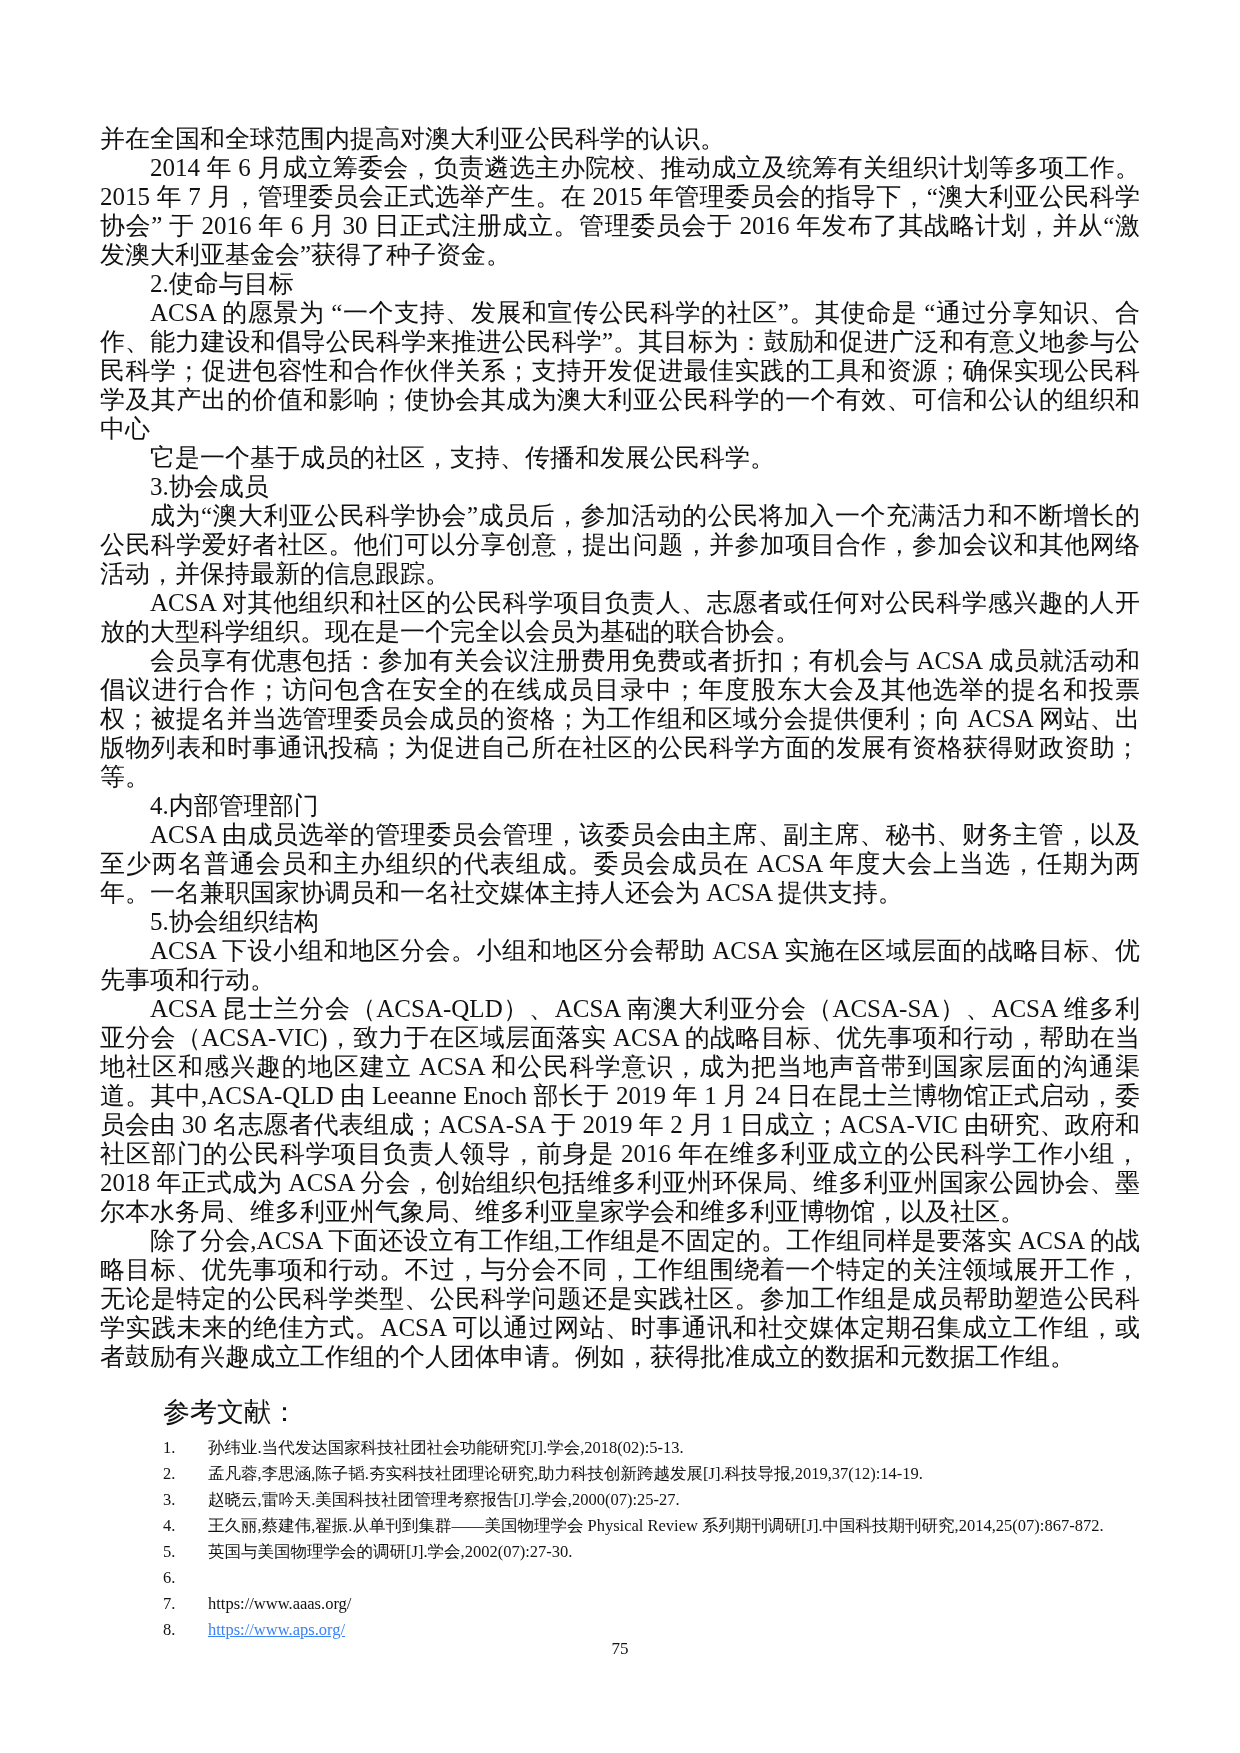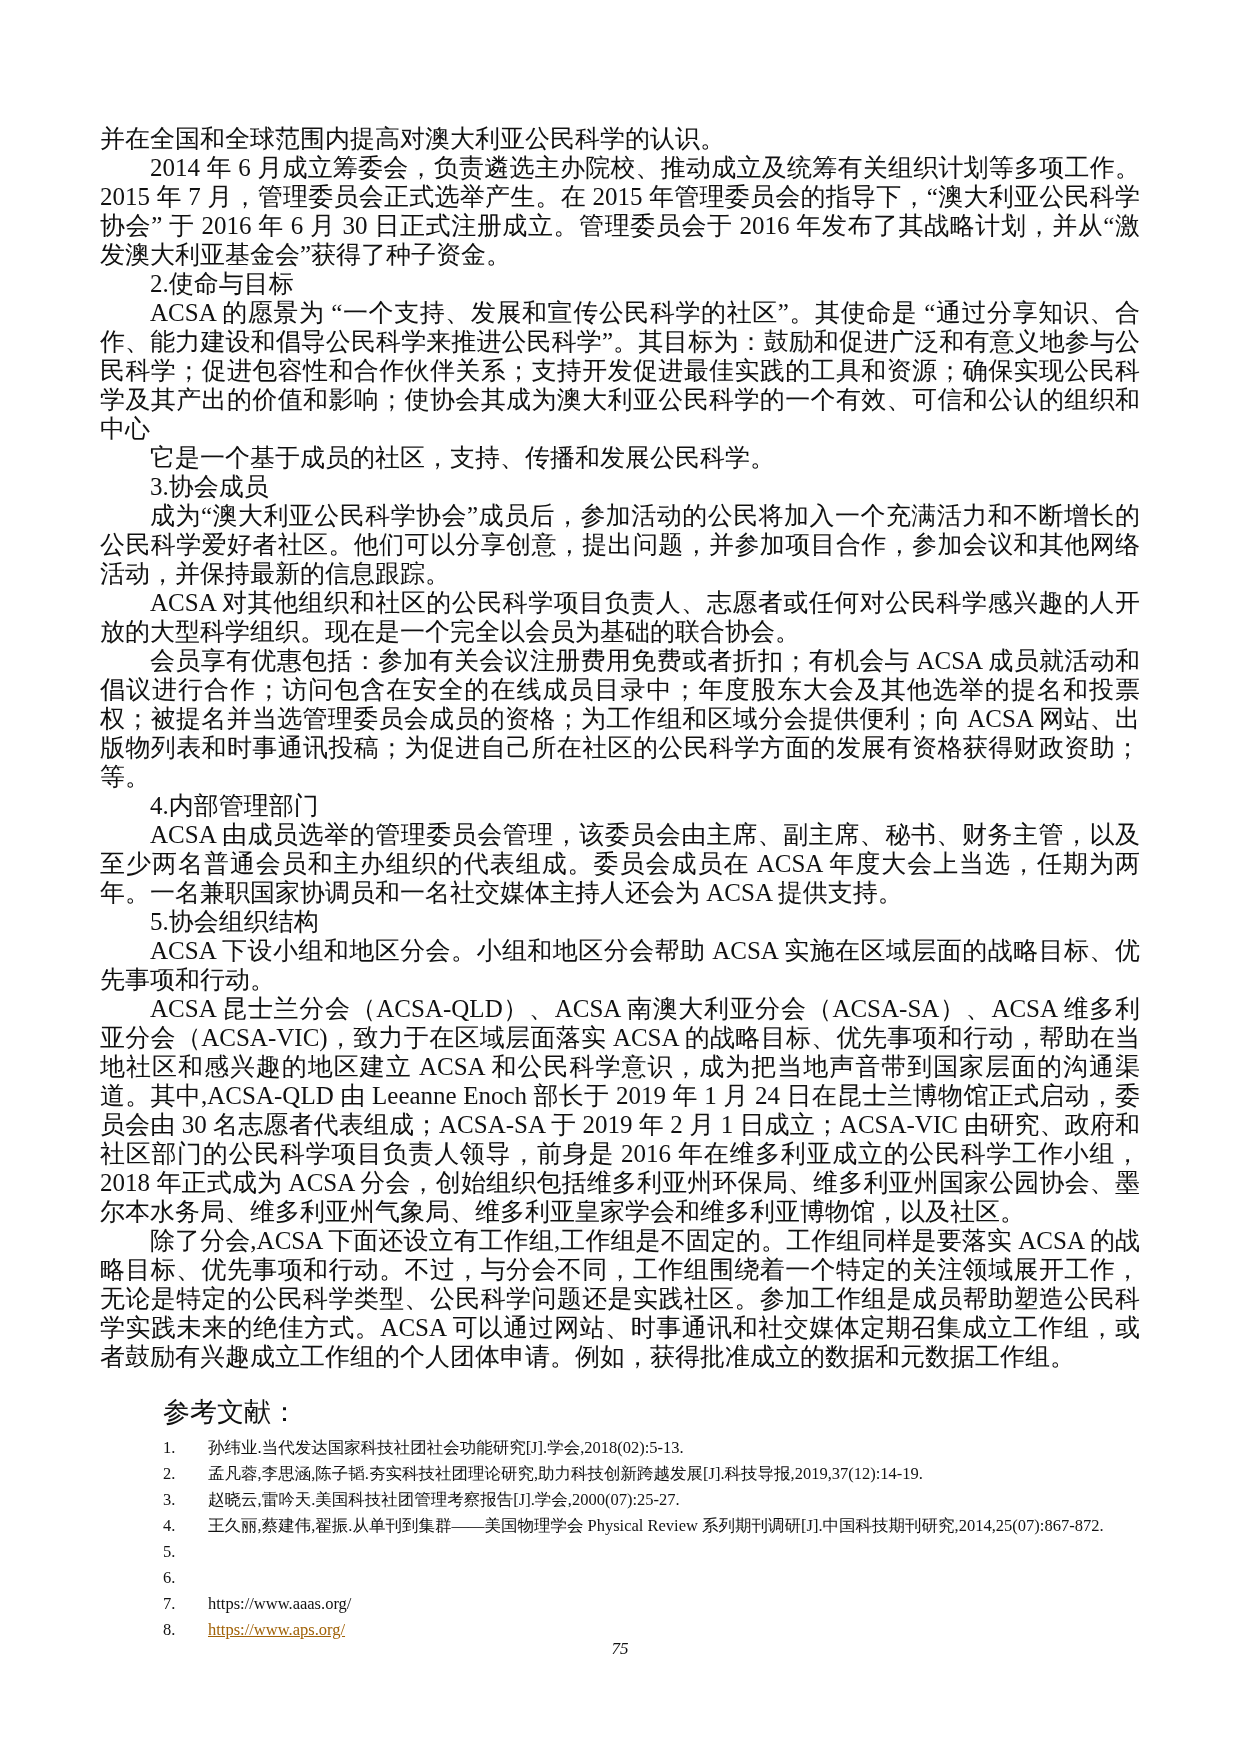--- a/index.html
+++ b/index.html
@@ -70,21 +70,20 @@
     cursor: pointer;
   }
   .page-number {
     position: absolute;
     top: 1638px;
     left: 0;
     width: 100%;
     text-align: center;
     font-size: 17px;
     line-height: 22px;
-    font-style: italic;
   }
 </style>
 </head>
 <body>
 
 <div class="page">
   <div class="content">
     <div>
         <p class="body-par">并在全国和全球范围内提高对澳大利亚公民科学的认识。</p>
         <p class="body-par indent">2014 年 6 月成立筹委会，负责遴选主办院校、推动成立及统筹有关组织计划等多项工作。2015 年 7 月，管理委员会正式选举产生。在 2015 年管理委员会的指导下，“澳大利亚公民科学协会” 于 2016 年 6 月 30 日正式注册成立。管理委员会于 2016 年发布了其战略计划，并从“激发澳大利亚基金会”获得了种子资金。</p>
@@ -115,28 +114,29 @@
         <div class="ref-item">
           <span class="ref-num">3.</span>
           <span class="ref-text">赵晓云,雷吟天.美国科技社团管理考察报告[J].学会,2000(07):25-27.</span>
         </div>
         <div class="ref-item">
           <span class="ref-num">4.</span>
           <span class="ref-text">王久丽,蔡建伟,翟振.从单刊到集群——美国物理学会 Physical Review 系列期刊调研[J].中国科技期刊研究,2014,25(07):867-872.</span>
         </div>
         <div class="ref-item">
           <span class="ref-num">5.</span>
+          <span class="ref-text">英国与美国物理学会的调研[J].学会,2002(07):27-30.</span>
         </div>
         <div class="ref-item">
           <span class="ref-num">6.</span>
         </div>
         <div class="ref-item">
           <span class="ref-num">7.</span>
           <span class="ref-text">https://www.aaas.org/</span>
         </div>
         <div class="ref-item">
           <span class="ref-num">8.</span>
-          <a class="ref-text ref-link" style="color: #a16207;">https://www.aps.org/</a>
+          <a class="ref-text ref-link" style="color: #3b82f6;">https://www.aps.org/</a>
         </div>
       </div>
   </div>
   <div class="page-number">75</div>
 </div>
 
 </body></html>

